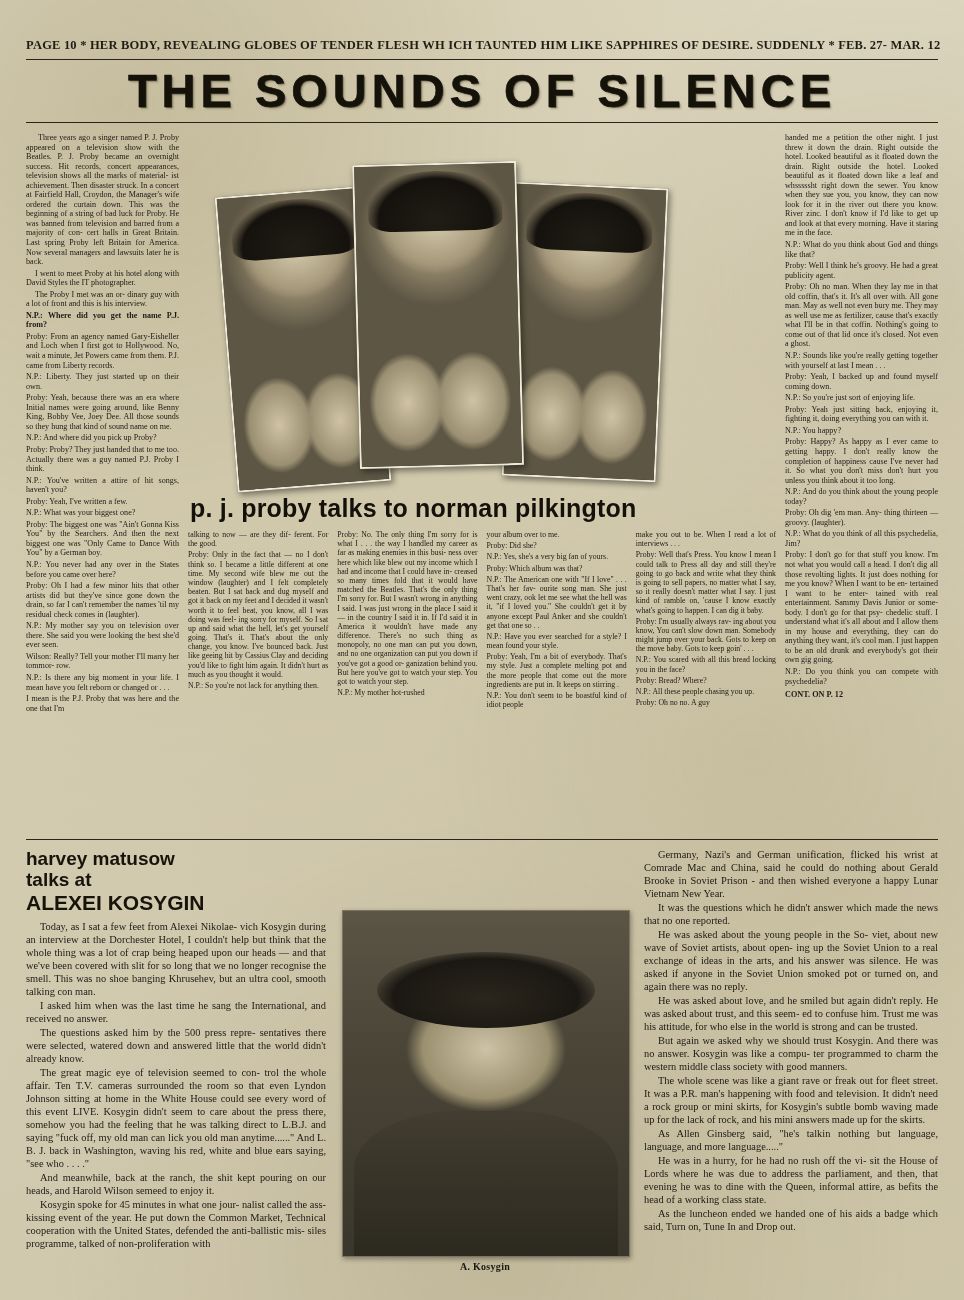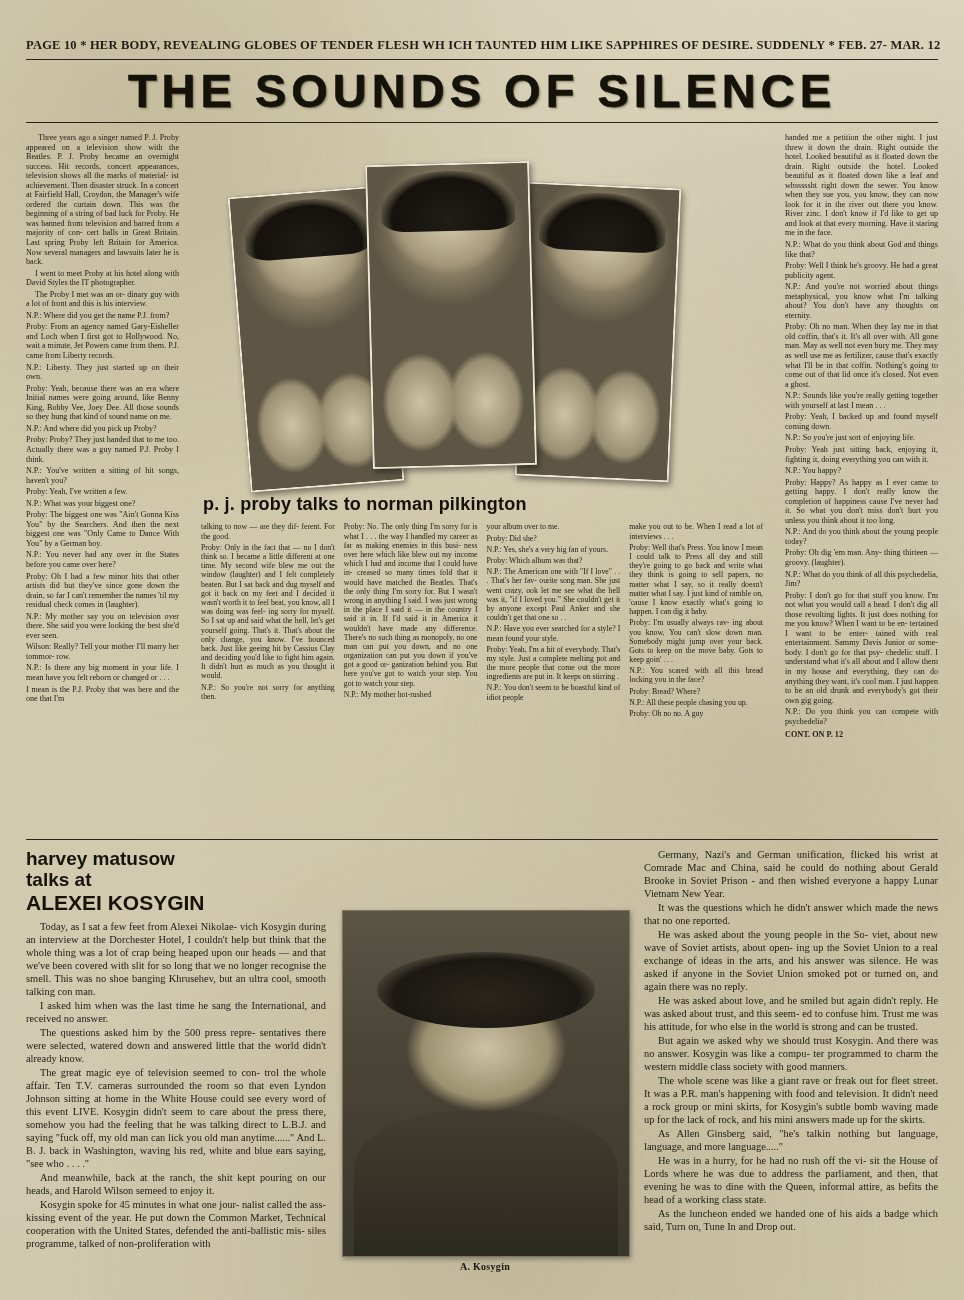--- a/index.html
+++ b/index.html
@@ -59,28 +59,28 @@
     letter-spacing: 5px;
     color: #151209;
     text-shadow: 1px 1px 0 rgba(0,0,0,.35), 2px 2px 2px rgba(90,80,50,.35);
     -webkit-text-stroke: 0.6px #15120a;
   }
   
   .art1 {
     position: relative;
     display: grid;
     grid-template-columns: 153px 1fr 153px;
-    gap: 22px;
+    gap: 9px;
     padding-top: 10px;
     height: 700px;
   }
   .col { font-size: 8.1px; line-height: 1.18; text-align: justify; }
   .col p { margin: 0 0 2px 0; text-indent: 9px; }
   .col p.noind { text-indent: 0; }
-  .q { font-weight: 400; }
+  .q { font-weight: 700; }
   .lead { }
   .lead p:first-child { text-indent: 12px; }
 
   
   .center { position: relative; }
   .photo-wrap {
     position: relative;
     width: 100%;
     height: 360px;
   }
@@ -114,21 +114,21 @@
   }
   .hands {
     position:absolute; left:4%; bottom:4%; width:92%; height:38%;
     background:
       radial-gradient(ellipse 36% 60% at 28% 55%, #cfc3a4 0%, #9a8f72 60%, rgba(0,0,0,0) 72%),
       radial-gradient(ellipse 36% 60% at 72% 55%, #cfc3a4 0%, #9a8f72 60%, rgba(0,0,0,0) 72%);
   }
   .headline2 {
     font-family: "Liberation Sans", sans-serif;
     font-weight: 700;
-    font-size: 18px;
+    font-size: 25px;
     line-height: 1.08;
     letter-spacing: .2px;
     color: #14110a;
     padding: 2px 0 6px 2px;
   }
   .subcols {
     display: grid;
     grid-template-columns: repeat(4, 1fr);
     gap: 9px;
     padding-top: 2px;
@@ -209,21 +209,21 @@
     <div class="col lead">
       <p>Three years ago a singer named P. J. Proby appeared on a television show with the Beatles. P. J. Proby became an overnight success. Hit records, concert appearances, television shows all the marks of material- ist achievement. Then disaster struck. In a concert at Fairfield Hall, Croydon, the Manager's wife ordered the curtain down. This was the beginning of a string of bad luck for Proby. He was banned from television and barred from a majority of con- cert halls in Great Britain. Last spring Proby left Britain for America. Now several managers and lawsuits later he is back.</p>
       <p>I went to meet Proby at his hotel along with David Styles the IT photographer.</p>
       <p>The Proby I met was an or- dinary guy with a lot of front and this is his interview.</p>
       <p class="noind q">N.P.: Where did you get the name P.J. from?</p>
       <p class="noind">Proby: From an agency named Gary-Eisheller and Loch when I first got to Hollywood. No, wait a minute, Jet Powers came from them. P.J. came from Liberty records.</p>
       <p class="noind">N.P.: Liberty. They just started up on their own.</p>
       <p class="noind">Proby: Yeah, because there was an era where Initial names were going around, like Benny King, Bobby Vee, Joey Dee. All those sounds so they hung that kind of sound name on me.</p>
       <p class="noind">N.P.: And where did you pick up Proby?</p>
       <p class="noind">Proby: Proby? They just handed that to me too. Actually there was a guy named P.J. Proby I think.</p>
-      <p class="noind">N.P.: You've written a sitting of hit songs, haven't you?</p>
+      <p class="noind">N.P.: You've written a attire of hit songs, haven't you?</p>
       <p class="noind">Proby: Yeah, I've written a few.</p>
       <p class="noind">N.P.: What was your biggest one?</p>
       <p class="noind">Proby: The biggest one was "Ain't Gonna Kiss You" by the Searchers. And then the next biggest one was "Only Came to Dance With You" by a German boy.</p>
       <p class="noind">N.P.: You never had any over in the States before you came over here?</p>
       <p class="noind">Proby: Oh I had a few minor hits that other artists did but they've since gone down the drain, so far I can't remember the names 'til my residual check comes in (laughter).</p>
       <p class="noind">N.P.: My mother say you on television over there. She said you were looking the best she'd ever seen.</p>
       <p class="noind">Wilson: Really? Tell your mother I'll marry her tommor- row.</p>
       <p class="noind">N.P.: Is there any big moment in your life. I mean have you felt reborn or changed or . . .</p>
       <p class="noind">I mean is the P.J. Proby that was here and the one that I'm</p>
       <p class="noind"></p>
@@ -246,21 +246,21 @@
             <div class="hair"></div>
             <div class="hands"></div>
         </div>
       </div>
       <div class="headline2">p. j. proby talks to norman pilkington</div>
 
       <div class="subcols">
         <div class="col">
           <p class="noind">talking to now — are they dif- ferent. For the good.</p>
           <p class="noind">Proby: Only in the fact that — no I don't think so. I became a little different at one time. My second wife blew me out the window (laughter) and I felt completely beaten. But I sat back and dug myself and got it back on my feet and I decided it wasn't worth it to feel beat, you know, all I was doing was feel- ing sorry for myself. So I sat up and said what the hell, let's get yourself going. That's it. That's about the only change, you know. I've bounced back. Just like geeing hit by Cassius Clay and deciding you'd like to fight him again. It didn't hurt as much as you thought it would.</p>
-          <p class="noind">N.P.: So you're not sorry for anything then.</p>
+          <p class="noind">N.P.: So you're not lack for anything then.</p>
         </div>
         <div class="col">
           <p class="noind">Proby: No. The only thing I'm sorry for is what I . . . the way I handled my career as far as making enemies in this busi- ness over here which like blew out my income which I had and income that I could have in- creased so many times fold that it would have matched the Beatles. That's the only thing I'm sorry for. But I wasn't wrong in anything I said. I was just wrong in the place I said it — in the country I said it in. If I'd said it in America it wouldn't have made any difference. There's no such thing as monopoly, no one man can put you down, and no one organization can put you down if you've got a good or- ganization behind you. But here you've got to watch your step. You got to watch your step.</p>
           <p class="noind">N.P.: My mother hot-rushed</p>
         </div>
         <div class="col">
           <p class="noind">your album over to me.</p>
           <p class="noind">Proby: Did she?</p>
           <p class="noind">N.P.: Yes, she's a very big fan of yours.</p>
           <p class="noind">Proby: Which album was that?</p>
@@ -278,21 +278,20 @@
           <p class="noind">N.P.: All these people chasing you up.</p>
           <p class="noind">Proby: Oh no no. A guy</p>
         </div>
       </div>
     </div>
 
     <div class="col">
       <p class="noind">handed me a petition the other night. I just threw it down the drain. Right outside the hotel. Looked beautiful as it floated down the drain. Right outside the hotel. Looked beautiful as it floated down like a leaf and whsssssht right down the sewer. You know when they sue you, you know, they can now look for it in the river out there you know. River zinc. I don't know if I'd like to get up and look at that every morning. Have it staring me in the face.</p>
       <p class="noind">N.P.: What do you think about God and things like that?</p>
       <p class="noind">Proby: Well I think he's groovy. He had a great publicity agent.</p>
-      <p class="noind">N.P.: And you're not worried about things metaphysical, you know what I'm talking about? You don't have any thoughts on eternity.</p>
       <p class="noind">Proby: Oh no man. When they lay me in that old coffin, that's it. It's all over with. All gone man. May as well not even bury me. They may as well use me as fertilizer, cause that's exactly what I'll be in that coffin. Nothing's going to come out of that lid once it's closed. Not even a ghost.</p>
       <p class="noind">N.P.: Sounds like you're really getting together with yourself at last I mean . . .</p>
       <p class="noind">Proby: Yeah, I backed up and found myself coming down.</p>
       <p class="noind">N.P.: So you're just sort of enjoying life.</p>
       <p class="noind">Proby: Yeah just sitting back, enjoying it, fighting it, doing everything you can with it.</p>
       <p class="noind">N.P.: You happy?</p>
       <p class="noind">Proby: Happy? As happy as I ever came to getting happy. I don't really know the completion of happiness cause I've never had it. So what you don't miss don't hurt you unless you think about it too long.</p>
       <p class="noind">N.P.: And do you think about the young people today?</p>
       <p class="noind">Proby: Oh dig 'em man. Any- thing thirteen — groovy. (laughter).</p>
       <p class="noind">N.P.: What do you think of all this psychedelia, Jim?</p>

